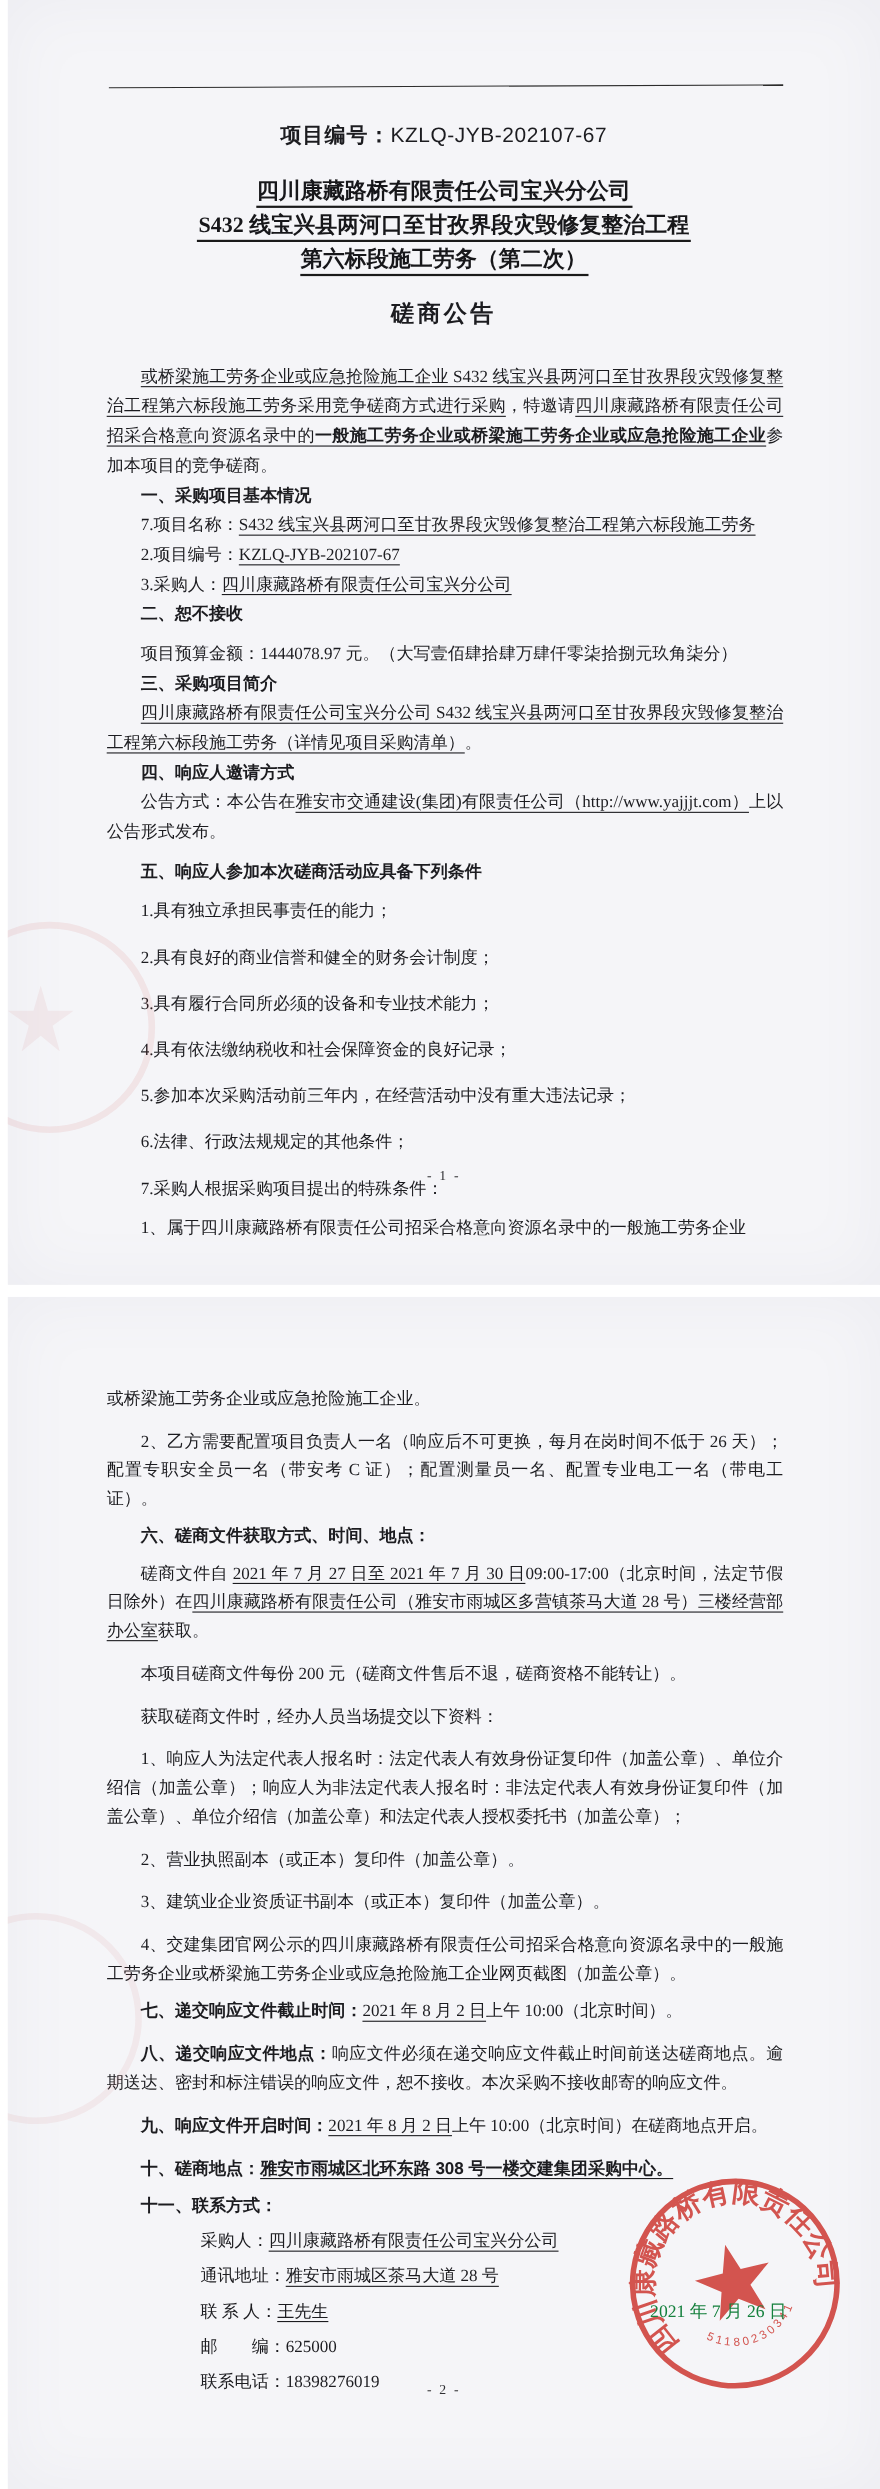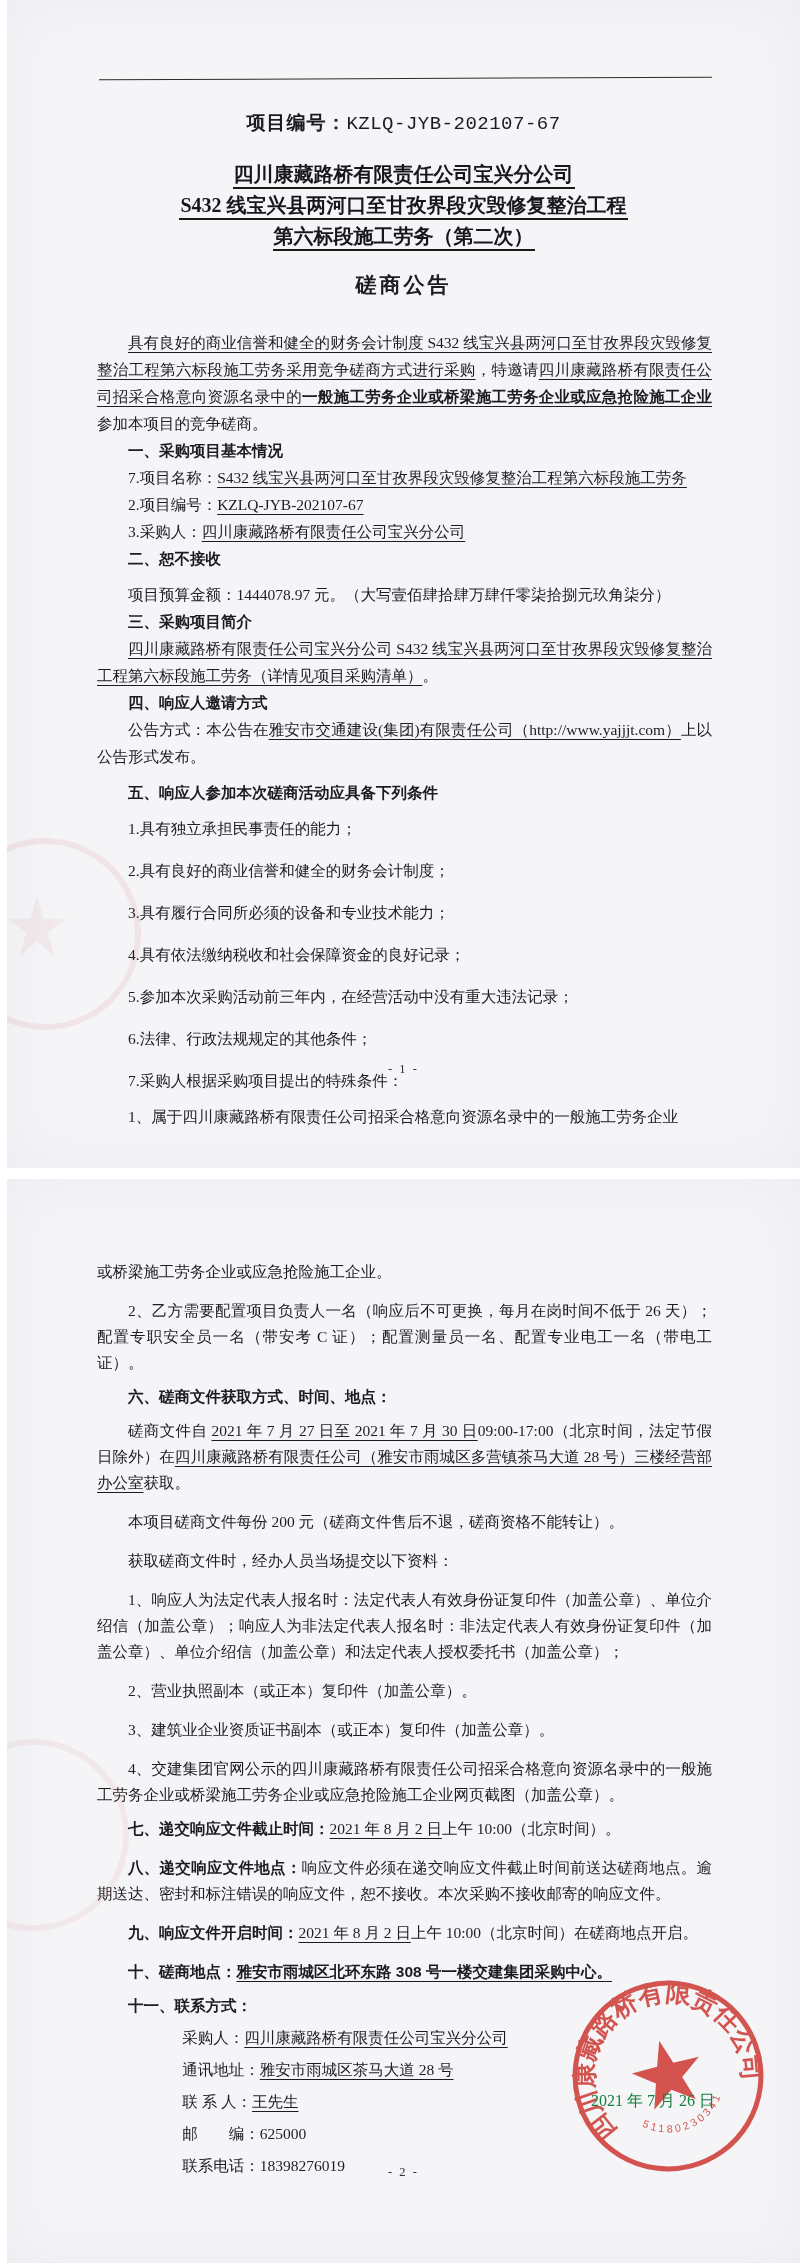--- a/index.html
+++ b/index.html
@@ -17,21 +17,21 @@
   }
   #p1 { top:0; height:1168px; }
   #p2 { top:1179px; height:1084px;padding-left:24px; }
 
   .hline {
     position:absolute; top:78px; left:92px; width:613px; height:0;
     border-top:1.7px solid #2c2c2c; transform:rotate(-0.25deg);
   }
   .code-line {
     position:absolute; top:110px; left:0; right:0; text-align:center;
-    font-size:19px; font-family:Liberation Mono, monospace;
+    font-size:19px; font-family:Liberation Sans, sans-serif;
   }
   .code-label { font-weight:700; letter-spacing:1px; }
   .code-value { font-weight:500; letter-spacing:.5px; }
 
   .title {
     position:absolute; top:159px; left:0; right:0; text-align:center;
     font-weight:700; font-size:20px; line-height:31px; color:#17171a;
   }
   .title .tline span { border-bottom:2px solid #1a1a1a; padding:0 1px 2px 1px; }
 
@@ -95,21 +95,21 @@
 
   <div class="title">
     <div class="tline"><span>四川康藏路桥有限责任公司宝兴分公司</span></div>
     <div class="tline"><span>S432 线宝兴县两河口至甘孜界段灾毁修复整治工程</span></div>
     <div class="tline"><span>第六标段施工劳务（第二次）</span></div>
   </div>
 
   <div class="ann-title">磋商公告</div>
 
   <div class="bodytext">
-      <p class="blk p"><span class="u">具有良好的商业信誉和健全的财务会计制度 S432 线宝兴县两河口至甘孜界段灾毁修复整治工程第六标段施工劳务采用竞争磋商方式进行采购</span><span class="">，特邀请</span><span class="u">四川康藏路桥有限责任公司招采合格意向资源名录中的</span><span class="b u">一般施工劳务企业或桥梁施工劳务企业或应急抢险施工企业</span><span class="">参加本项目的竞争磋商。</span></p>
+      <p class="blk p"><span class="u">或桥梁施工劳务企业或应急抢险施工企业 S432 线宝兴县两河口至甘孜界段灾毁修复整治工程第六标段施工劳务采用竞争磋商方式进行采购</span><span class="">，特邀请</span><span class="u">四川康藏路桥有限责任公司招采合格意向资源名录中的</span><span class="b u">一般施工劳务企业或桥梁施工劳务企业或应急抢险施工企业</span><span class="">参加本项目的竞争磋商。</span></p>
       <p class="blk h"><span class="">一、采购项目基本情况</span></p>
       <p class="blk p"><span class="">7.项目名称：</span><span class="u">S432 线宝兴县两河口至甘孜界段灾毁修复整治工程第六标段施工劳务</span></p>
       <p class="blk p"><span class="">2.项目编号：</span><span class="u">KZLQ-JYB-202107-67</span></p>
       <p class="blk p"><span class="">3.采购人：</span><span class="u">四川康藏路桥有限责任公司宝兴分公司</span></p>
       <p class="blk h"><span class="">二、恕不接收</span></p>
       <p class="blk p gap"><span class="">项目预算金额：1444078.97 元。（大写壹佰肆拾肆万肆仟零柒拾捌元玖角柒分）</span></p>
       <p class="blk h"><span class="">三、采购项目简介</span></p>
       <p class="blk p"><span class="u">四川康藏路桥有限责任公司宝兴分公司 S432 线宝兴县两河口至甘孜界段灾毁修复整治工程第六标段施工劳务（详情见项目采购清单）</span><span class="">。</span></p>
       <p class="blk h"><span class="">四、响应人邀请方式</span></p>
       <p class="blk p"><span class="">公告方式：本公告在</span><span class="u">雅安市交通建设(集团)有限责任公司（http://www.yajjjt.com）</span><span class="">上以公告形式发布。</span></p>

